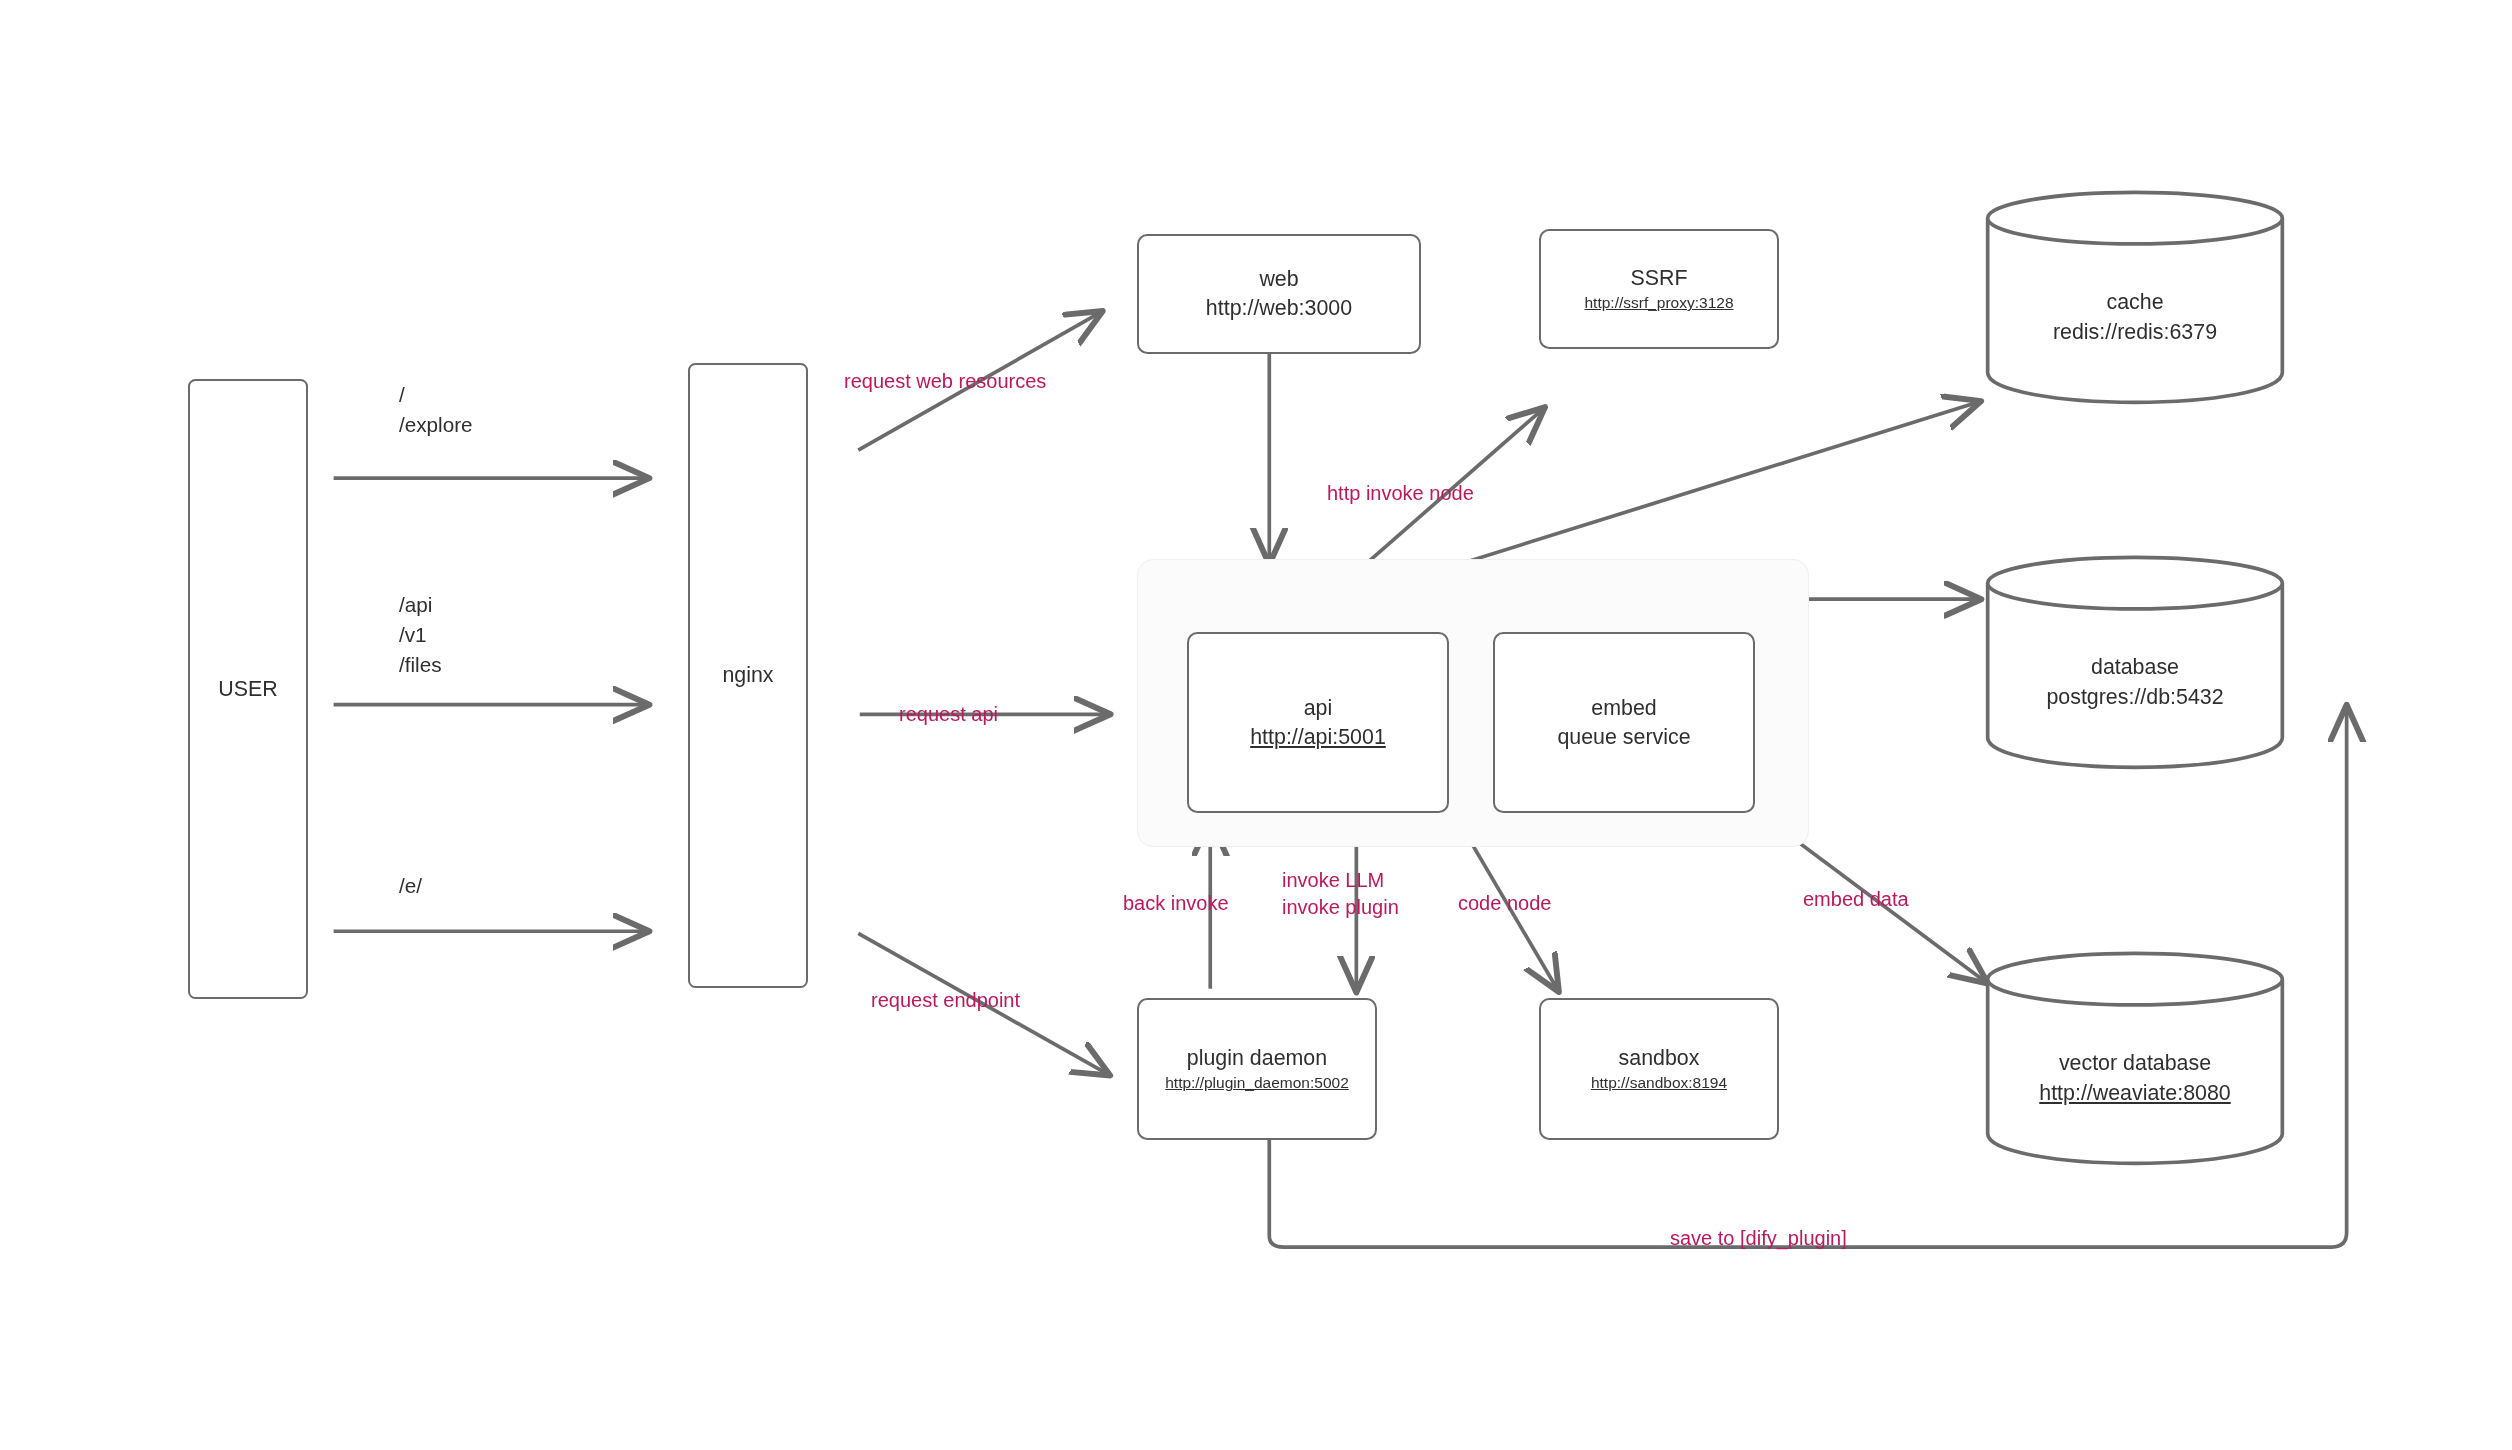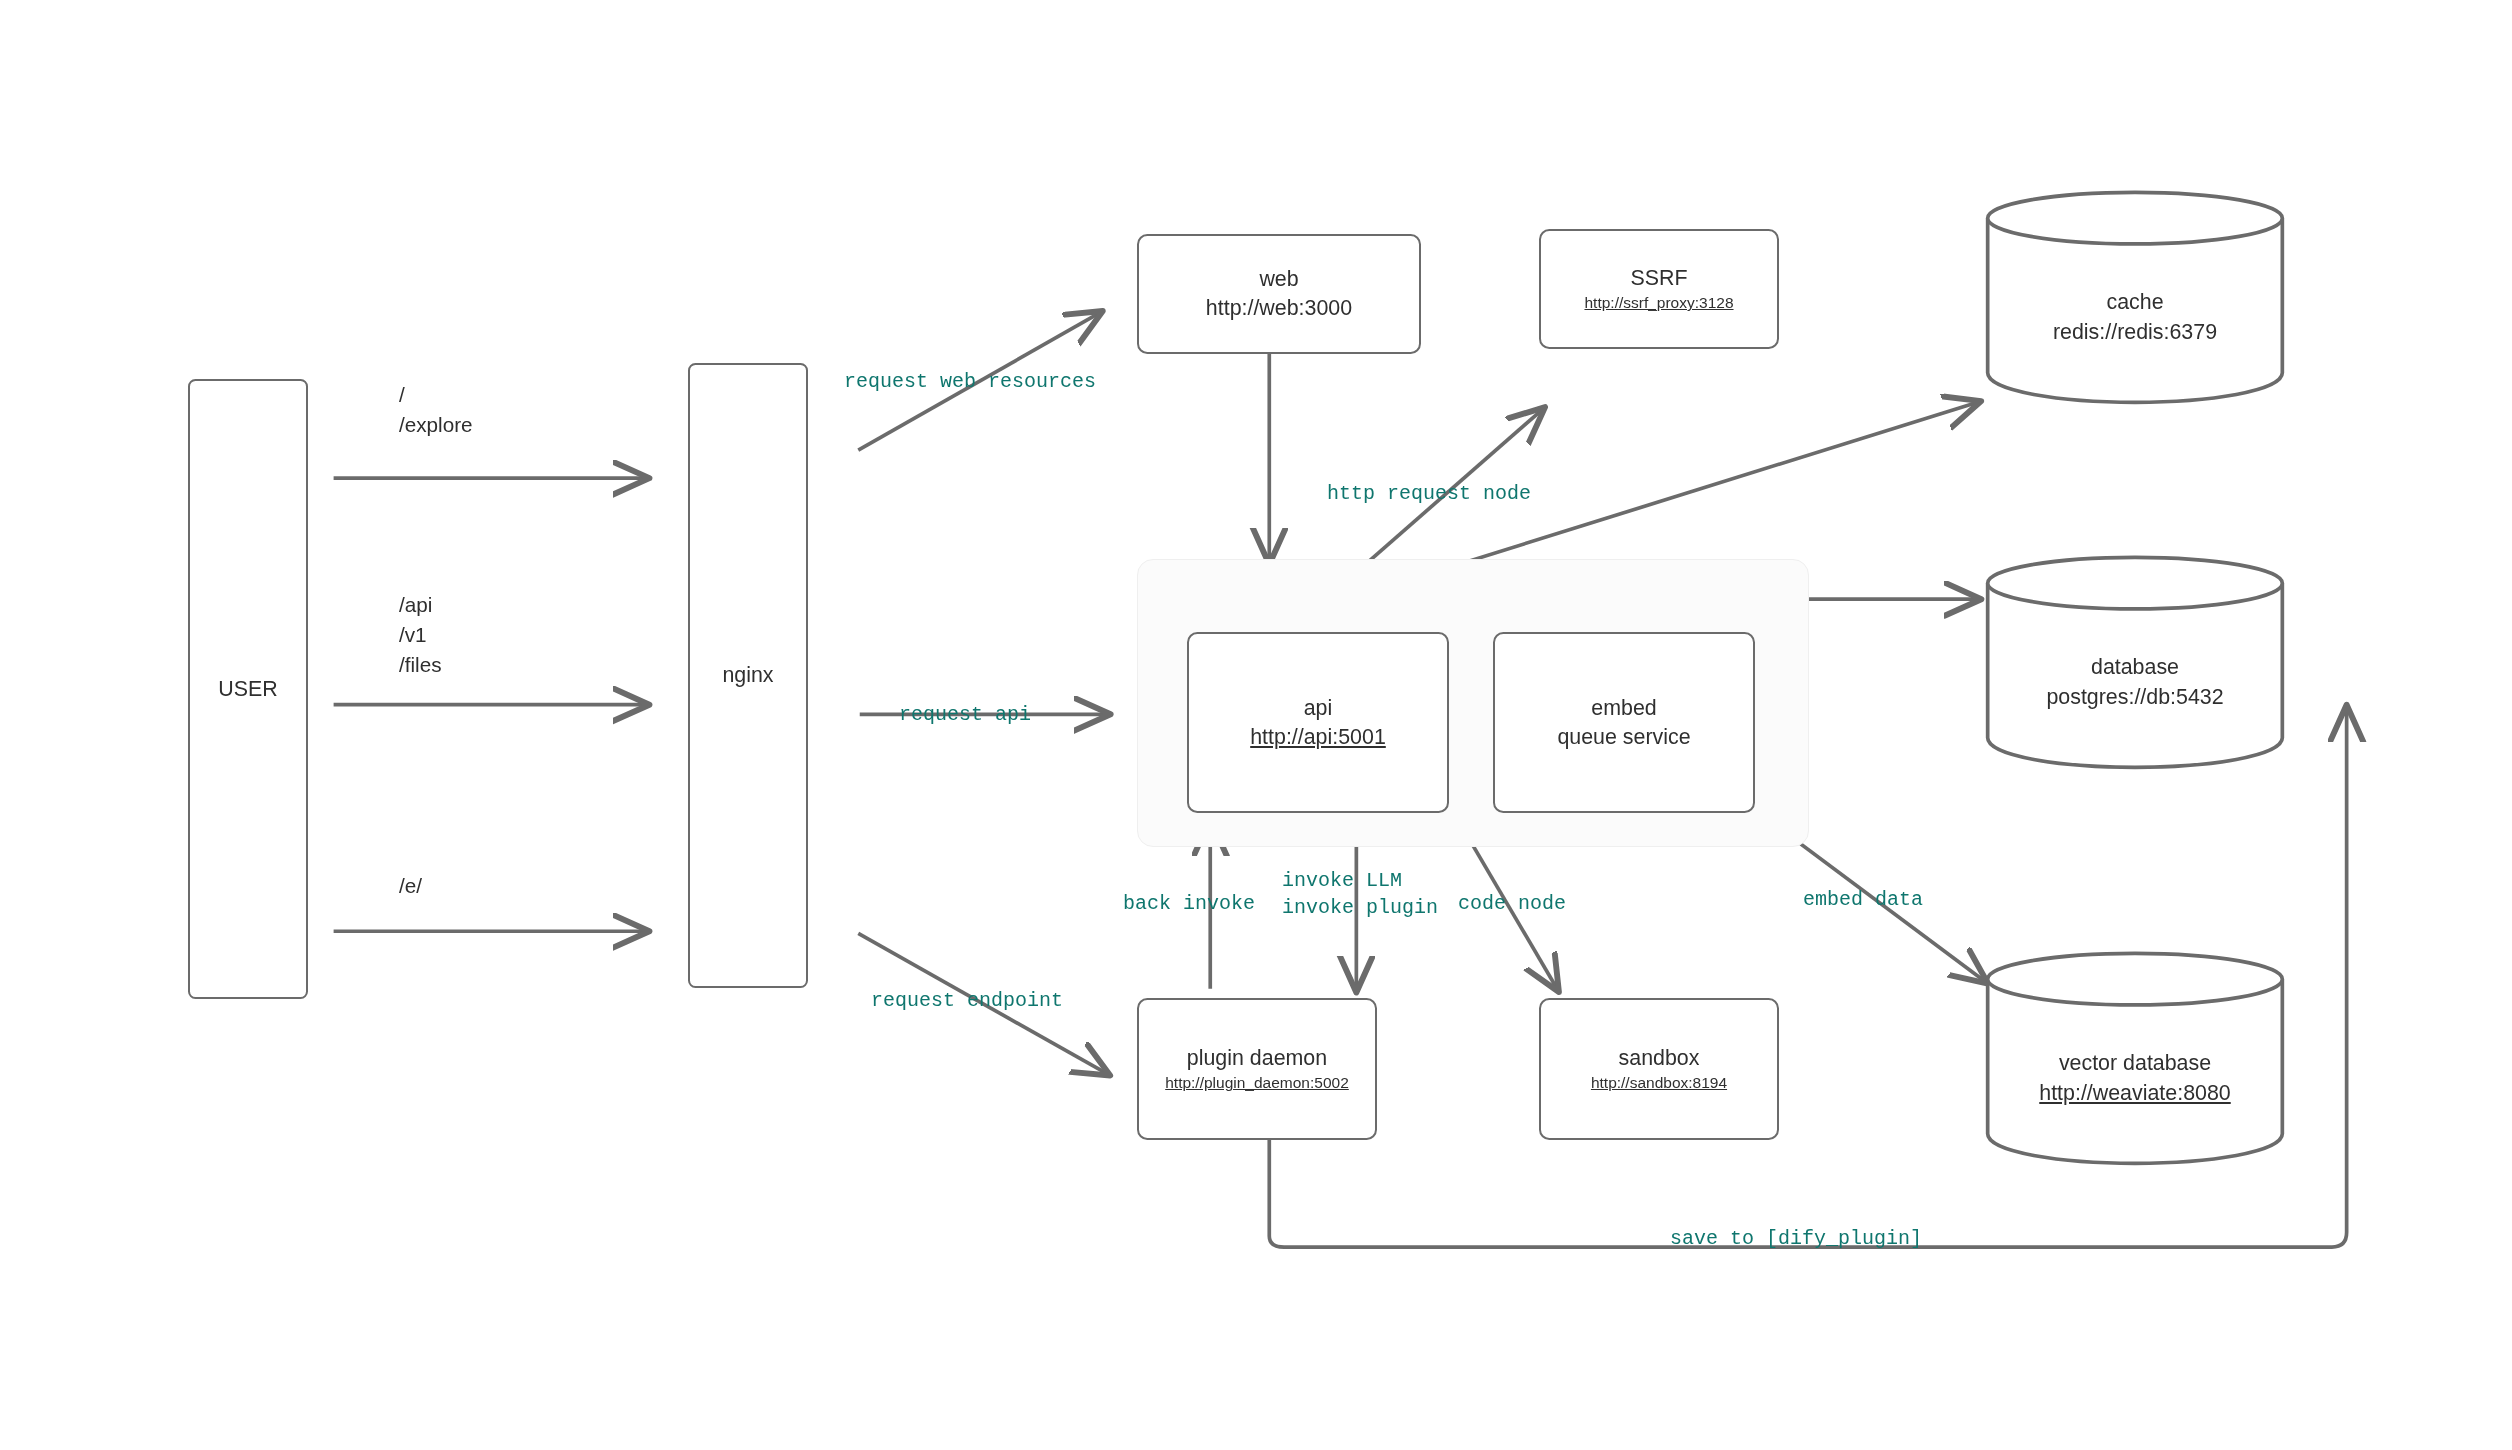--- a/index.html
+++ b/index.html
@@ -85,24 +85,23 @@
     font-size: 21.4px;
     color: #2f2f2f;
     line-height: 1.4;
   }
   .cyl .lbl .ul {
     text-decoration: underline;
   }
   .edge-label {
     position: absolute;
     font-size: 20px;
-    color: #0f766e;
+    color: #be185d;
     white-space: pre;
     line-height: 1.35;
-    font-family: Liberation Mono, monospace;
   }
   .path-label {
     position: absolute;
     font-size: 20.7px;
     color: #2f2f2f;
     line-height: 1.45;
     white-space: pre;
   }
 </style>
 </head>
@@ -152,21 +151,21 @@
   <div class="path-label" style="left:399px; top:380px;">/
 /explore</div>
   <div class="path-label" style="left:399px; top:590px;">/api
 /v1
 /files</div>
   <div class="path-label" style="left:399px; top:871px;">/e/</div>
 
   <div class="edge-label" style="left:844px; top:368px;">request web resources</div>
   <div class="edge-label" style="left:899px; top:701px;">request api</div>
   <div class="edge-label" style="left:871px; top:987px;">request endpoint</div>
-  <div class="edge-label" style="left:1327px; top:480px;">http request node</div>
+  <div class="edge-label" style="left:1327px; top:480px;">http invoke node</div>
   <div class="edge-label" style="left:1566px; top:579px;">save to [dify]</div>
   <div class="edge-label" style="left:1123px; top:890px;">back invoke</div>
   <div class="edge-label" style="left:1282px; top:867px;">invoke LLM
 invoke plugin</div>
   <div class="edge-label" style="left:1458px; top:890px;">code node</div>
   <div class="edge-label" style="left:1803px; top:886px;">embed data</div>
   <div class="edge-label" style="left:1670px; top:1225px;">save to [dify_plugin]</div>
 
   <div class="group-box" style="left:1137px; top:559px; width:672px; height:288px;"></div>
 

